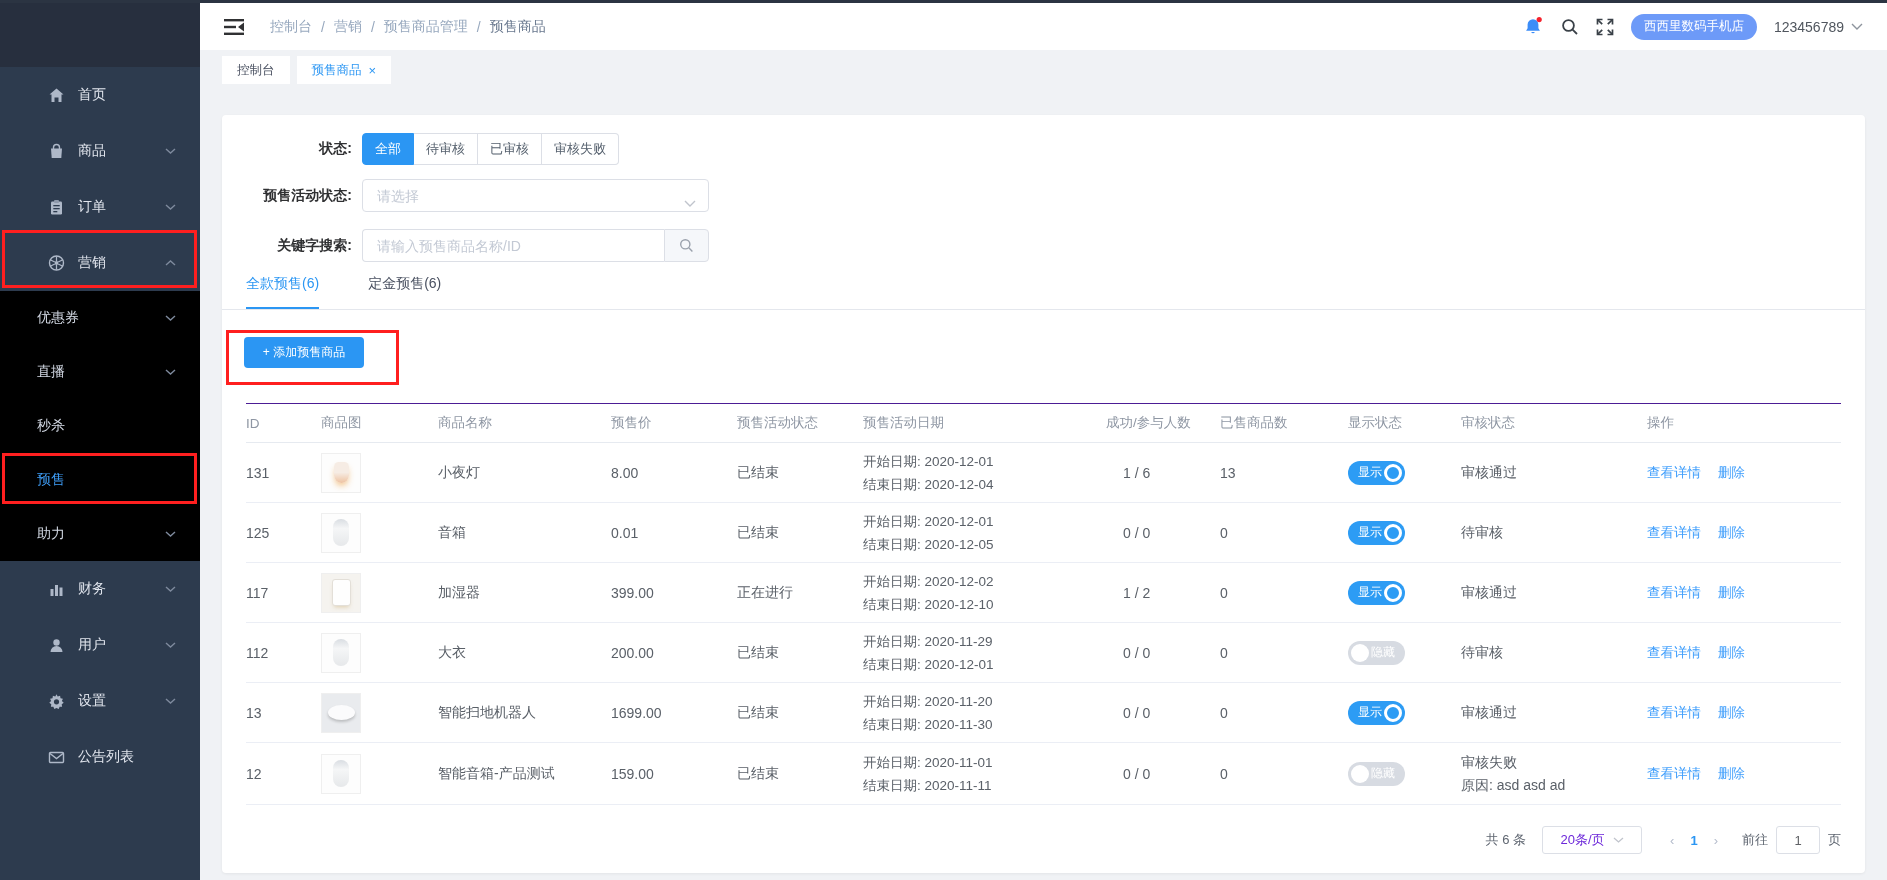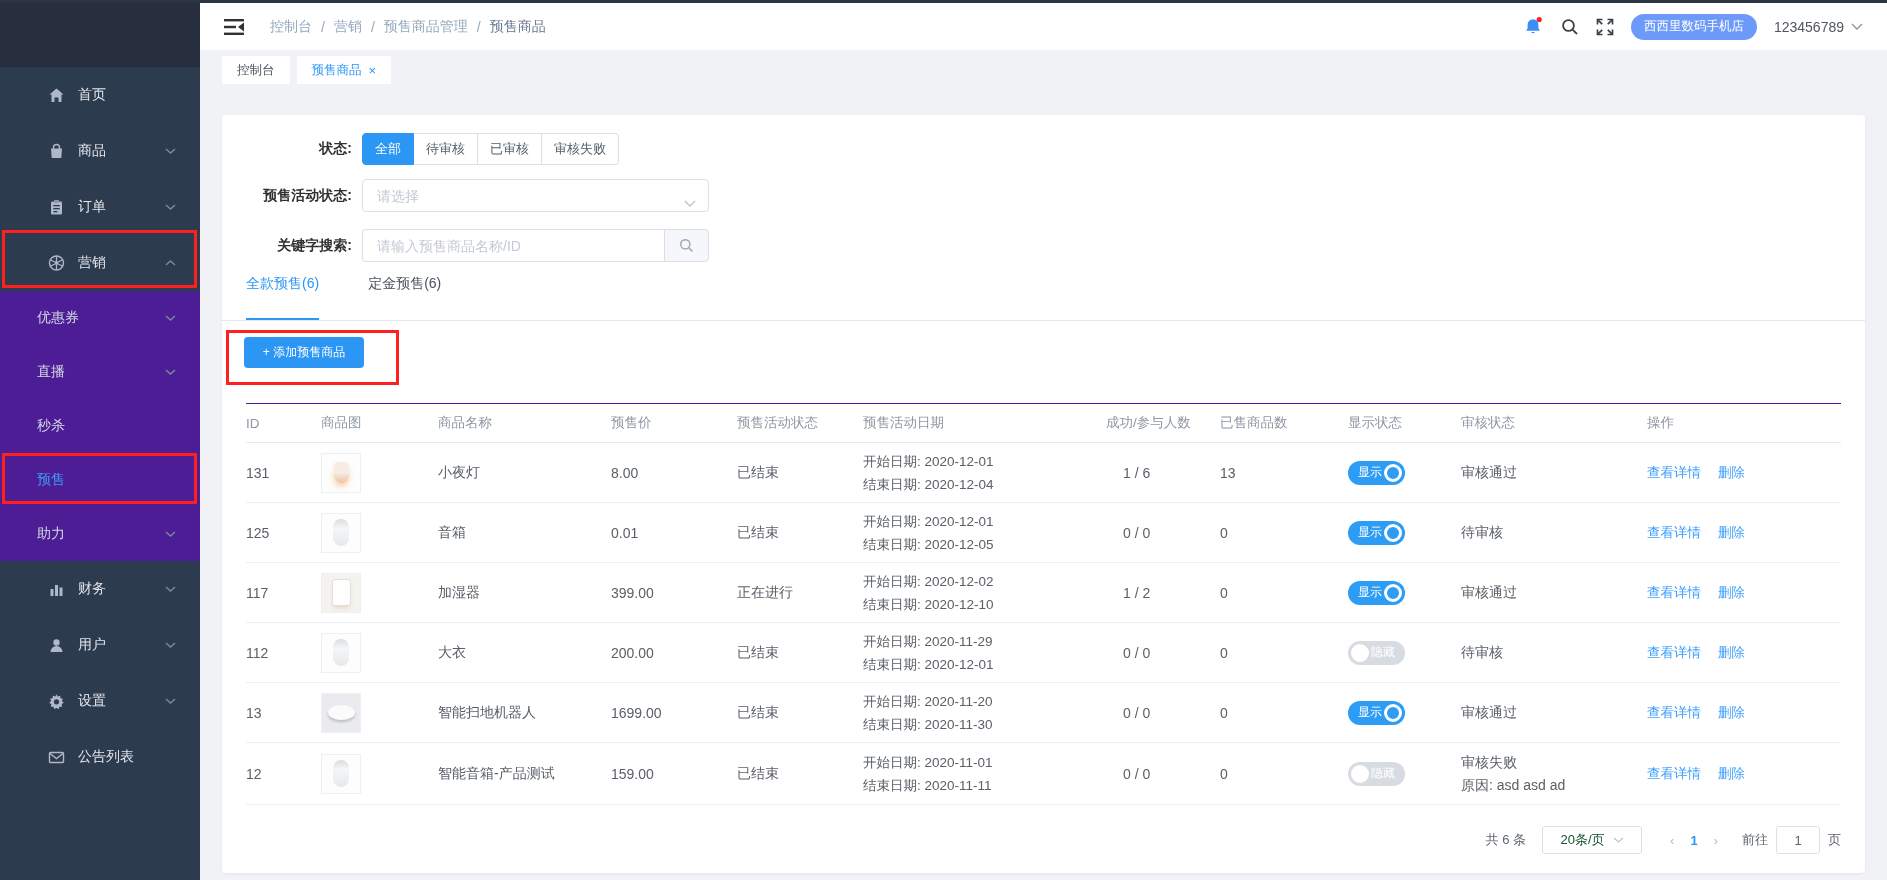--- a/index.html
+++ b/index.html
@@ -10,21 +10,21 @@
   
   .top-strip { position:absolute; left:0; top:0; width:1887px; height:3px; background:#2b3442; }
 
   
   .sidebar { position:absolute; left:0; top:3px; width:200px; height:877px; background:#2d3b4e; }
   .logo-band { height:64px; background:#272f3e; }
   .menu-item { position:relative; height:56px; display:flex; align-items:center; padding-left:48px; color:#e2e6ee; font-size:14px; cursor:pointer; }
   .menu-item .mi-icon { width:17px; height:17px; margin-right:13px; flex:0 0 17px; display:flex; align-items:center; }
   .menu-item svg { display:block; }
   .menu-chevron { position:absolute; right:24px; top:50%; margin-top:-3px; }
-  .submenu { background:#4c1d95;font-family:Liberation Serif, serif; }
+  .submenu { background:#000000;font-family:Liberation Serif, serif; }
   .submenu .menu-item { height:54px; padding-left:37px; color:#d3d9e4; }
   .submenu .menu-item.active { color:#3f9ef8; }
 
   
   .header { position:absolute; left:200px; top:3px; width:1687px; height:47px; background:#ffffff; display:flex; align-items:center; padding:0 24px; }
   .hamburger { width:20px; height:16px; cursor:pointer; margin-right:26px; }
   .breadcrumb { display:flex; align-items:center; font-size:14px; gap:9px; }
   .crumb { color:#97a8be; cursor:pointer; }
   .crumb.last { color:#69788e; cursor:default; }
   .crumb-sep { color:#97a8be; }
@@ -60,21 +60,21 @@
   .select-caret { position:absolute; right:12px; top:13px; }
   input::placeholder { color:#c3c9d4; }
 
   .input-group { display:flex; height:33px; }
   .input-group input { width:302px; height:33px; border:1px solid #dcdfe6; border-right:none; border-radius:4px 0 0 4px; padding:0 14px; font-size:14px; outline:none; font-family:inherit; }
   .search-append { width:45px; height:33px; background:#f5f7fa; border:1px solid #dcdfe6; border-radius:0 4px 4px 0; display:flex; align-items:center; justify-content:center; cursor:pointer; }
 
   
   .ptabs { position:absolute; left:0; top:160px; width:100%; }
   .ptabs-inner { display:flex; padding-left:24px; gap:49px; }
-  .ptab { font-size:14px; color:#495060; padding-bottom:27px; cursor:pointer; position:relative; }
+  .ptab { font-size:14px; color:#495060; padding-bottom:16px; cursor:pointer; position:relative; }
   .ptab.active { color:#2b96f3; }
   .ptab.active::after { content:""; position:absolute; left:0; right:0; bottom:0; height:2px; background:#2b96f3; }
   .ptabs-divider { height:1px; background:#e4e7ed; width:100%; }
 
   .add-btn { position:absolute; left:22px; top:222px; width:120px; height:31px; background:#2b96f3; color:#fff; font-size:12px; border:none; border-radius:4px; cursor:pointer; font-family:inherit; }
 
   
   .table { position:absolute; left:24px; top:288px; width:1595px; font-size:14px; }
   .tr { display:grid; grid-template-columns:75px 117px 173px 126px 126px 243px 114px 128px 113px 186px 192px; align-items:center; border-bottom:1px solid #ebeef5; }
   .tr.thead { height:40px; color:#8e96a3; border-top:1px solid #4c1d95; border-bottom:1px solid #e6eaf0; font-size:13.5px; }
@@ -101,21 +101,21 @@
   .switch { width:57px; height:24px; border-radius:12px; display:flex; align-items:center; justify-content:space-between; cursor:pointer; font-size:12px; color:#fff; }
   .switch[data-state="on"]  { background:#2d9cf4; padding:0 3px 0 10px; flex-direction:row;text-align:center; }
   .switch[data-state="off"] { background:#d7dbe2; padding:0 10px 0 3px; flex-direction:row-reverse; }
   .knob { width:18px; height:18px; border-radius:50%; flex:0 0 18px; }
   .switch[data-state="on"]  .knob { background:#2d9cf4; border:3px solid #fff; }
   .switch[data-state="off"] .knob { background:#fff; }
 
   
   .pagination { position:absolute; right:24px; top:710px; height:30px; display:flex; align-items:center; font-size:13px; color:#5f6671; }
   .pg-total { margin-right:16px; }
-  .pg-size { position:relative; width:100px; height:28px; border:1px solid #dcdfe6; border-radius:3px; display:flex; align-items:center; justify-content:center; gap:8px; color:#14532d; cursor:pointer; margin-right:18px; background:#fff; }
+  .pg-size { position:relative; width:100px; height:28px; border:1px solid #dcdfe6; border-radius:3px; display:flex; align-items:center; justify-content:center; gap:8px; color:#6d28d9; cursor:pointer; margin-right:18px; background:#fff; }
   .pg-arrow { color:#b4bccc; font-size:13px; padding:0 10px; cursor:pointer; }
   .pg-num { color:#2b96f3; font-weight:bold; padding:0 6px; cursor:pointer; }
   .pg-goto { margin-left:14px; margin-right:8px; }
   .pg-input { width:44px; height:28px; border:1px solid #dcdfe6; border-radius:3px; text-align:center; font-size:13px; color:#606266; outline:none; font-family:inherit; }
   .pg-unit { margin-left:8px; }
 
   
   .anno { position:absolute; border:3px solid #ff1f1f; z-index:20; pointer-events:none; }
   .anno-marketing { left:2px; top:230px; width:195px; height:58px; }
   .anno-presale { left:2px; top:453px; width:195px; height:51px; }

